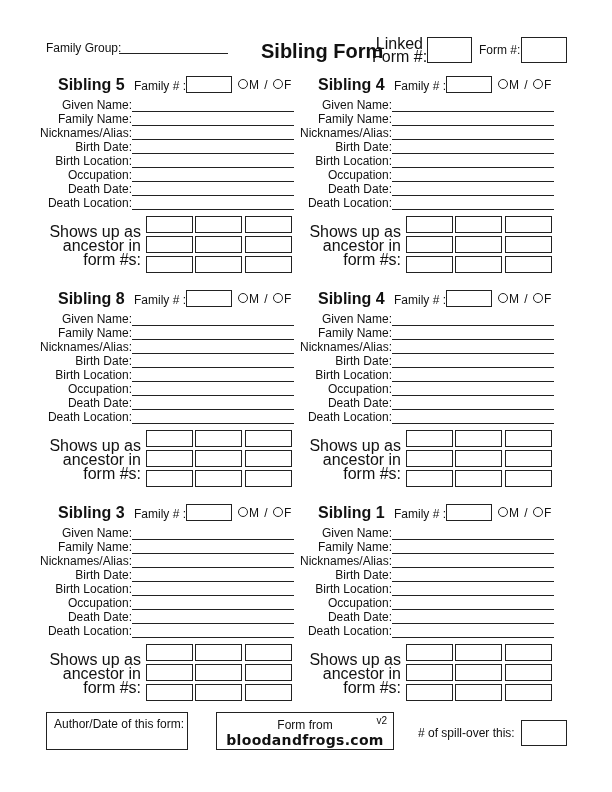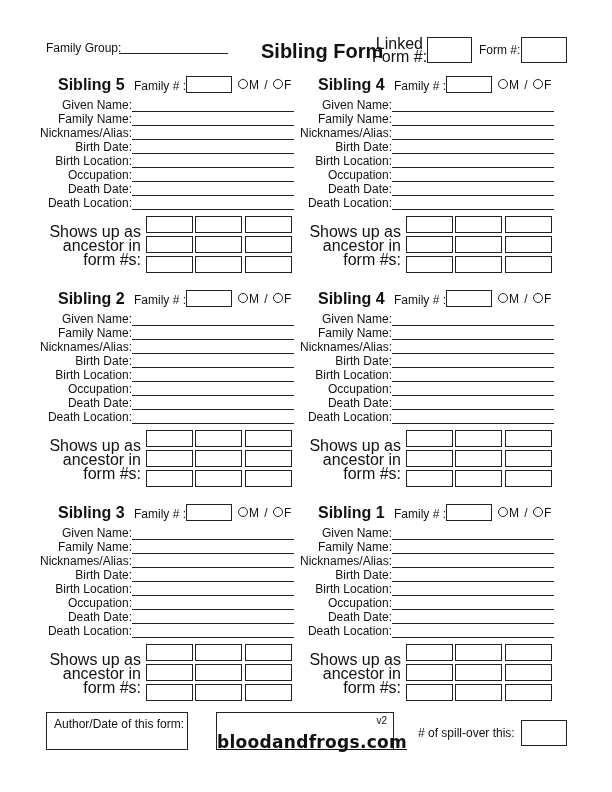--- a/index.html
+++ b/index.html
@@ -10,21 +10,21 @@
   .rtxt { font-size:16px; line-height:14px; white-space:nowrap; text-align:right; }
   .box { position:absolute; border:1.5px solid #222; box-sizing:border-box; background:#fff; }
   .uline { position:absolute; height:0; border-bottom:1px solid #222; }
   .title { font-weight:bold; font-size:20px; }
   .sib-title { font-weight:bold; font-size:16px; }
   .radio { display:inline-block; width:8px; height:8px; border:1px solid #222; border-radius:50%; vertical-align:0px; margin-right:1px; }
   .section { position:absolute; width:270px; height:210px; }
   .section .field-row { position:absolute; left:0; width:270px; height:14px; }
   .section .field-label { position:absolute; right:178px; top:0; font-size:12px; line-height:14px; white-space:nowrap; text-align:center; }
   .section .field-line { position:absolute; left:92px; width:162px; top:13px; border-bottom:1px solid #222; height:0; }
-  .brand { font-family:"DejaVu Sans", sans-serif; font-weight:bold; font-size:17px; letter-spacing:0.3px;text-decoration:underline; }
+  .brand { font-family:"DejaVu Sans", sans-serif; font-weight:bold; font-size:14px; letter-spacing:0.3px; }
 </style>
 </head>
 <body>
 
 <div class="abs txt" style="left:46px;top:41px;">Family Group:</div>
 <div class="uline" style="left:119px;top:53px;width:109px;"></div>
 <div class="abs title" style="left:261px;top:40px;">Sibling Form</div>
 <div class="abs rtxt" style="left:372px;top:37px;width:51px;">Linked</div>
 <div class="abs rtxt" style="left:372px;top:50px;width:51px;">Form #:</div>
 <div class="box" style="left:427px;top:37px;width:45px;height:26px;"></div>
@@ -85,21 +85,21 @@
         <div class="box" style="left: 106px; top: 166px; width: 47px; height: 17px;"></div>
         <div class="box" style="left: 155px; top: 166px; width: 47px; height: 17px;"></div>
         <div class="box" style="left: 205px; top: 166px; width: 47px; height: 17px;"></div>
         <div class="box" style="left: 106px; top: 186px; width: 47px; height: 17px;"></div>
         <div class="box" style="left: 155px; top: 186px; width: 47px; height: 17px;"></div>
         <div class="box" style="left: 205px; top: 186px; width: 47px; height: 17px;"></div>
       </div>
   </div>
 
   <div class="section" style="left: 40px; top: 284px;">
-    <div class="abs sib-title" style="left:18px;top:6px;">Sibling 2</div>
+    <div class="abs sib-title" style="left:18px;top:6px;">Sibling 8</div>
     <div class="abs txt" style="left:94px;top:9px;">Family # :</div>
     <div class="box" style="left:146px;top:6px;width:46px;height:17px;"></div>
     <div class="abs txt" style="left:198px;top:8px;">
       <span class="radio"></span><span>M</span>
       <span style="margin:0 2px;">/</span>
       <span class="radio"></span><span>F</span>
     </div>
 
     <div class="field-row" style="top:28px;">
       <div class="field-label">Given Name:</div>
@@ -384,17 +384,18 @@
         <div class="box" style="left: 155px; top: 186px; width: 47px; height: 17px;"></div>
         <div class="box" style="left: 205px; top: 186px; width: 47px; height: 17px;"></div>
       </div>
   </div>
 </div>
 
 <div class="box" style="left:46px;top:712px;width:142px;height:38px;">
   <div class="abs txt" style="left:7px;top:4px;">Author/Date of this form:</div>
 </div>
 <div class="box" style="left:216px;top:712px;width:178px;height:38px;">
+  <div class="abs" style="left:0;top:5px;width:100%;text-align:center;font-size:12px;line-height:14px;">Form from</div>
   <div class="abs brand" style="left:0;top:19px;width:100%;text-align:center;">bloodandfrogs.com</div>
   <div class="abs" style="right:6px;top:2px;font-size:10px;">v2</div>
 </div>
 <div class="abs txt" style="left:418px;top:726px;"># of spill-over this:</div>
 <div class="box" style="left:521px;top:720px;width:46px;height:26px;"></div>
 
 </body></html>

